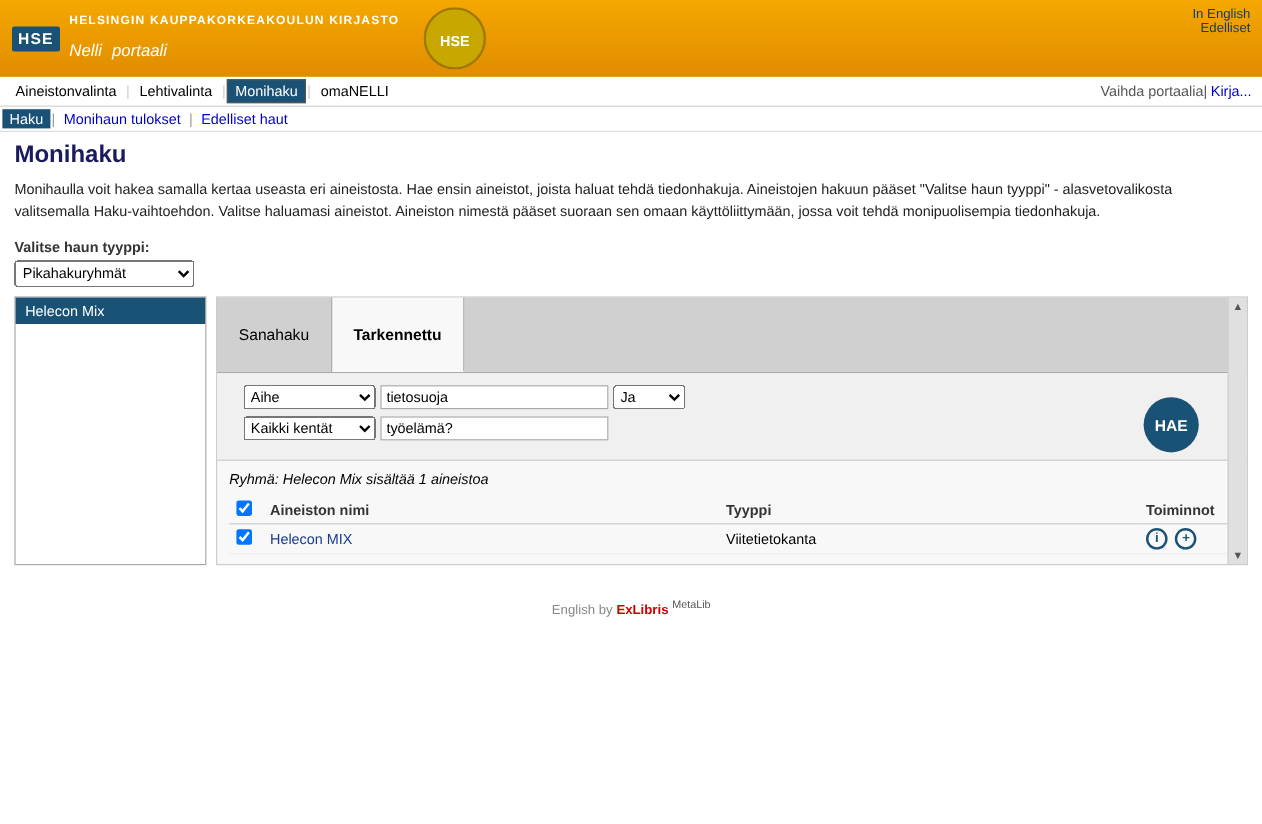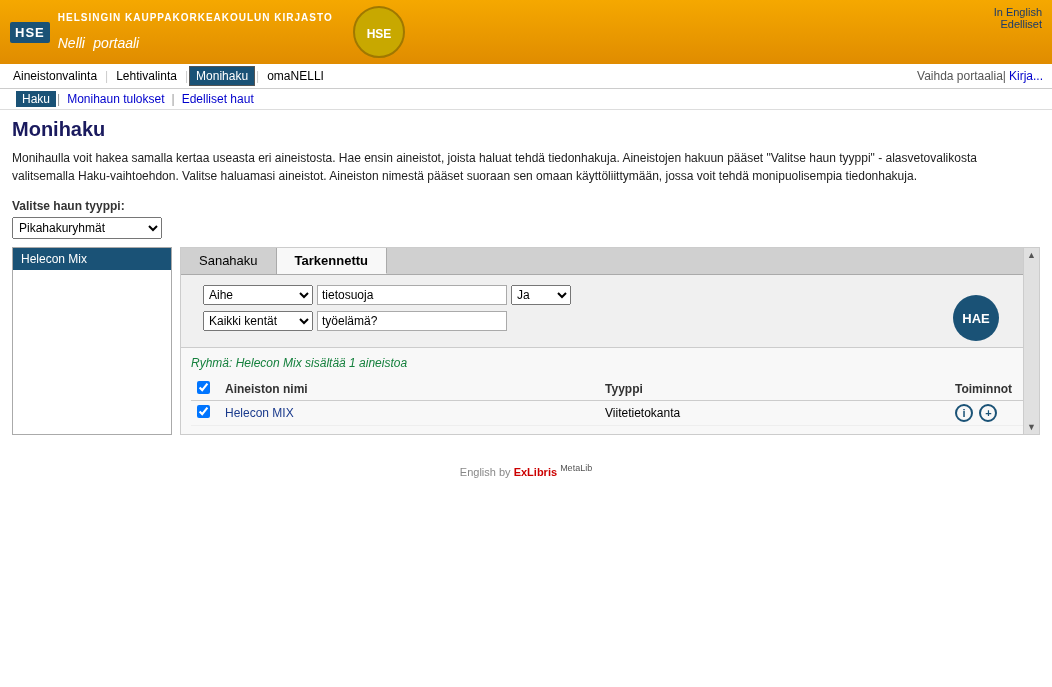--- a/index.html
+++ b/index.html
@@ -107,21 +107,21 @@
     #navbar-right a {
       color: #00c;
       text-decoration: none;
       padding: 0 3px;
     }
 
     
     #subnav {
       display: flex;
       align-items: center;
-      padding: 2px 16px;
+      padding: 2px 2px;
       background: #fff;
       font-size: 12px;
       border-bottom: 1px solid #ddd;
       gap: 0;
     }
     #subnav .subnav-item {
       padding: 1px 6px;
       cursor: pointer;
       color: #00c;
       text-decoration: none;
@@ -195,21 +195,21 @@
       position: relative;
     }
 
     
     #tabs {
       display: flex;
       background: #d0d0d0;
       border-bottom: 1px solid #aaa;
     }
     .tab {
-      padding: 5px 18px;
+      padding: 23px 18px;
       font-size: 13px;
       cursor: pointer;
       border-right: 1px solid #aaa;
       background: #d0d0d0;
       color: #000;
     }
     .tab.active {
       background: #f8f8f8;
       font-weight: bold;
       border-bottom: 1px solid #f8f8f8;
@@ -263,21 +263,21 @@
       justify-content: center;
     }
 
     
     #results-area {
       padding: 8px 10px;
     }
     #results-group-label {
       font-size: 12px;
       font-style: italic;
-      color: #15803d;
+      color: #000000;
       margin-bottom: 8px;
     }
     #results-table {
       width: 100%;
       border-collapse: collapse;
       font-size: 12px;
     }
     #results-table th {
       text-align: left;
       padding: 3px 6px;

